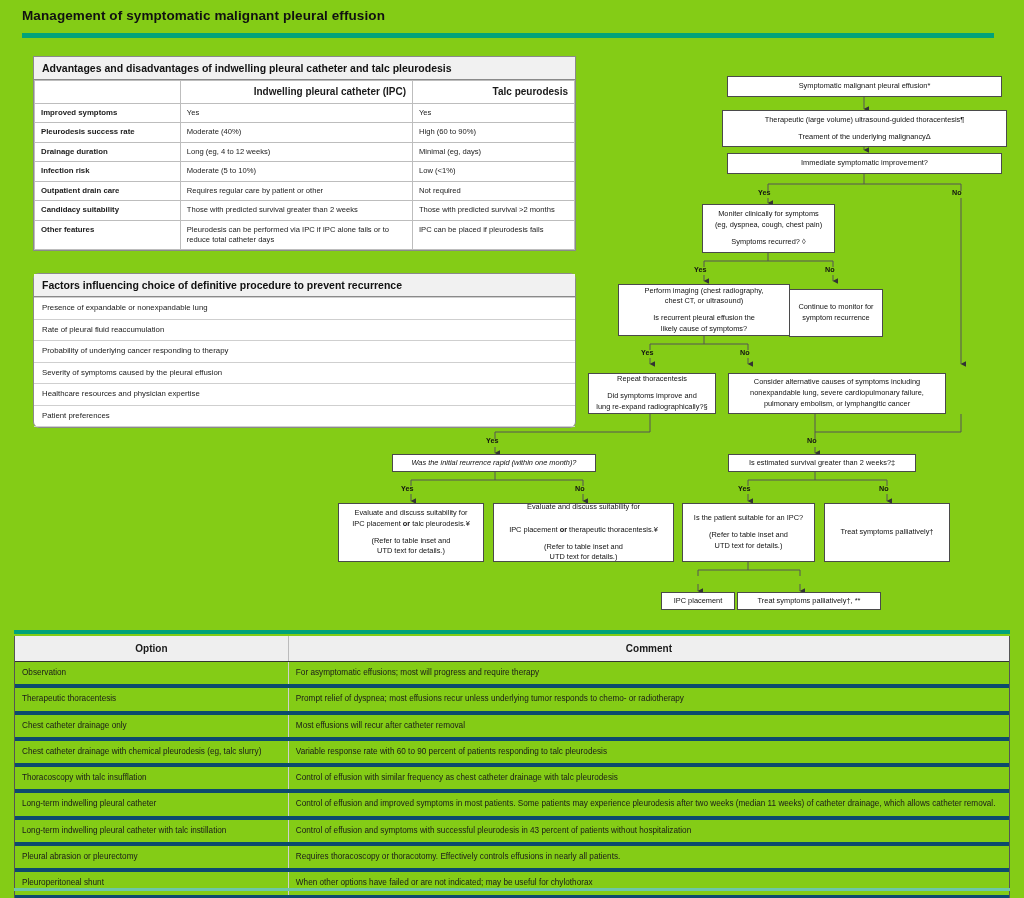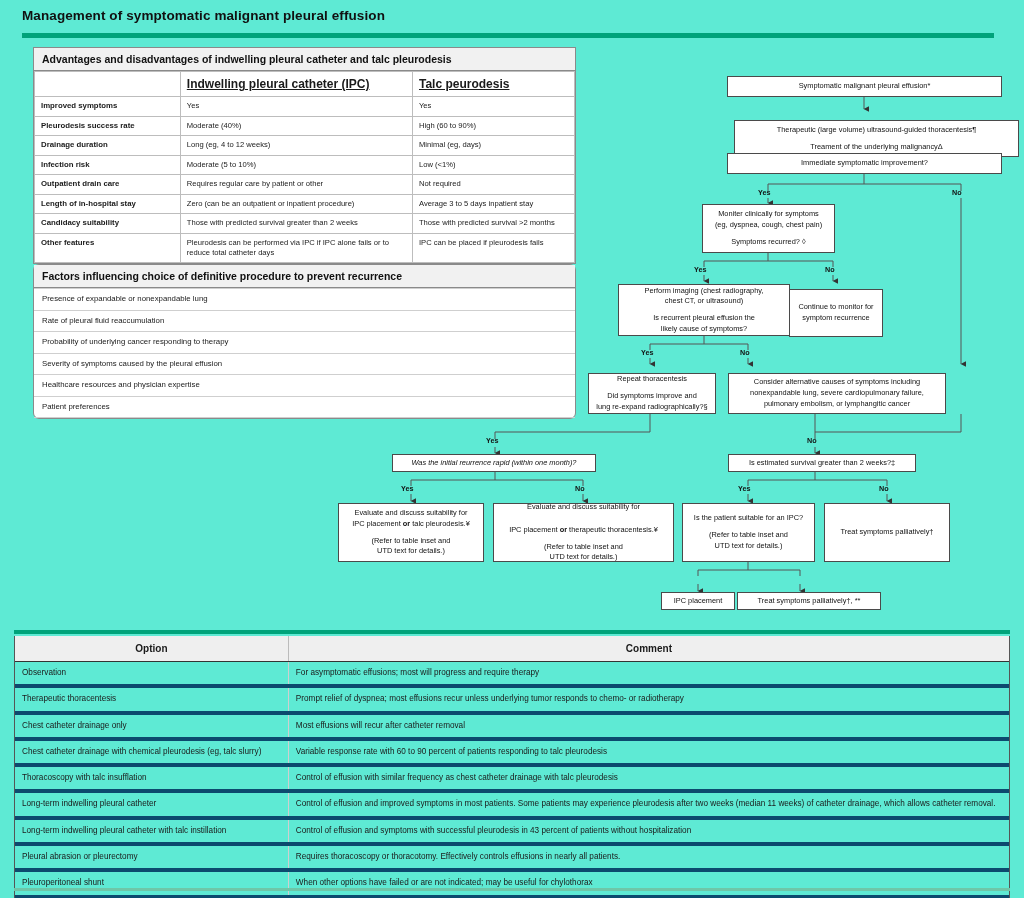--- a/index.html
+++ b/index.html
@@ -7,21 +7,21 @@
     margin: 0; padding: 0;
     background: #ffffff;
     font-family: "Liberation Sans", sans-serif;
     color: #1a1a1a;
   }
   #page {
     position: relative;
     width: 1024px;
     height: 898px;
     overflow: hidden;
-    background: #5eead4;
+    background: #84cc16;
   }
 
   
   .page-title {
     position: absolute;
     left: 22px; top: 8px;
     font-size: 13.5px;
     font-weight: bold;
     letter-spacing: .1px;
     color: #111;
@@ -31,20 +31,21 @@
     left: 22px; top: 33px;
     width: 972px; height: 5px;
     background: #00a37a;
   }
 
   
   .inset {
     position: absolute;
     border: 1px solid #8a8a8a;
     background: #fff;
+    margin-top: 9px;
   }
   .inset-title {
     font-size: 10.5px;
     font-weight: bold;
     padding: 5px 8px;
     background: #f1f1f1;
     border-bottom: 1px solid #8a8a8a;
     color: #111;
   }
   table.tbl {
@@ -56,23 +57,22 @@
     border: 1px solid #bdbdbd;
     padding: 4px 6px;
     font-size: 7.6px;
     vertical-align: top;
     line-height: 1.35;
     text-align: left;
     color: #1a1a1a;
   }
   table.tbl th {
     font-weight: bold;
-    text-align: left;
-    font-size: 12px;
-    text-decoration: underline;
+    text-align: right;
+    font-size: 10px;
   }
   table.tbl td.rowhdr {
     font-weight: bold;
     font-size: 7.8px;
   }
   table.listtbl td {
     border: 1px solid #cfcfcf;
     border-left: none; border-right: none;
     padding: 5px 8px;
     font-size: 7.8px;
@@ -191,25 +191,20 @@
           <td class="rowhdr">Infection risk</td>
           <td>Moderate (5 to 10%)</td>
           <td>Low (&lt;1%)</td>
         </tr>
         <tr>
           <td class="rowhdr">Outpatient drain care</td>
           <td>Requires regular care by patient or other</td>
           <td>Not required</td>
         </tr>
         <tr>
-          <td class="rowhdr">Length of in-hospital stay</td>
-          <td>Zero (can be an outpatient or inpatient procedure)</td>
-          <td>Average 3 to 5 days inpatient stay</td>
-        </tr>
-        <tr>
           <td class="rowhdr">Candidacy suitability</td>
           <td>Those with predicted survival greater than 2 weeks</td>
           <td>Those with predicted survival &gt;2 months</td>
         </tr>
         <tr>
           <td class="rowhdr">Other features</td>
           <td>Pleurodesis can be performed via IPC if IPC alone fails or to reduce total catheter days</td>
           <td>IPC can be placed if pleurodesis fails</td>
         </tr>
       </tbody>
@@ -308,21 +303,21 @@
       <line x1="800" y1="570" x2="800" y2="576"></line>
       <line x1="698" y1="584" x2="698" y2="591" marker-end="url(#ar)"></line>
       <line x1="800" y1="584" x2="800" y2="591" marker-end="url(#ar)"></line>
     </g>
   </svg>
 
   <div class="fbox" style="left:727px; top:76px; width:275px; height:21px;">
     <p>Symptomatic malignant pleural effusion*</p>
   </div>
 
-  <div class="fbox" style="left:722px; top:120px; width:285px; height:37px;margin-left:12px;">
+  <div class="fbox" style="left:722px; top:110px; width:285px; height:37px;">
     <p>Therapeutic (large volume) ultrasound-guided thoracentesis¶</p>
     <p>Treament of the underlying malignancyΔ</p>
   </div>
 
   <div class="fbox" style="left:727px; top:153px; width:275px; height:21px;">
     <p>Immediate symptomatic improvement?</p>
   </div>
 
   <div class="flabel" style="left:758px; top:188px;">Yes</div>
   <div class="flabel" style="left:952px; top:188px;">No</div>

